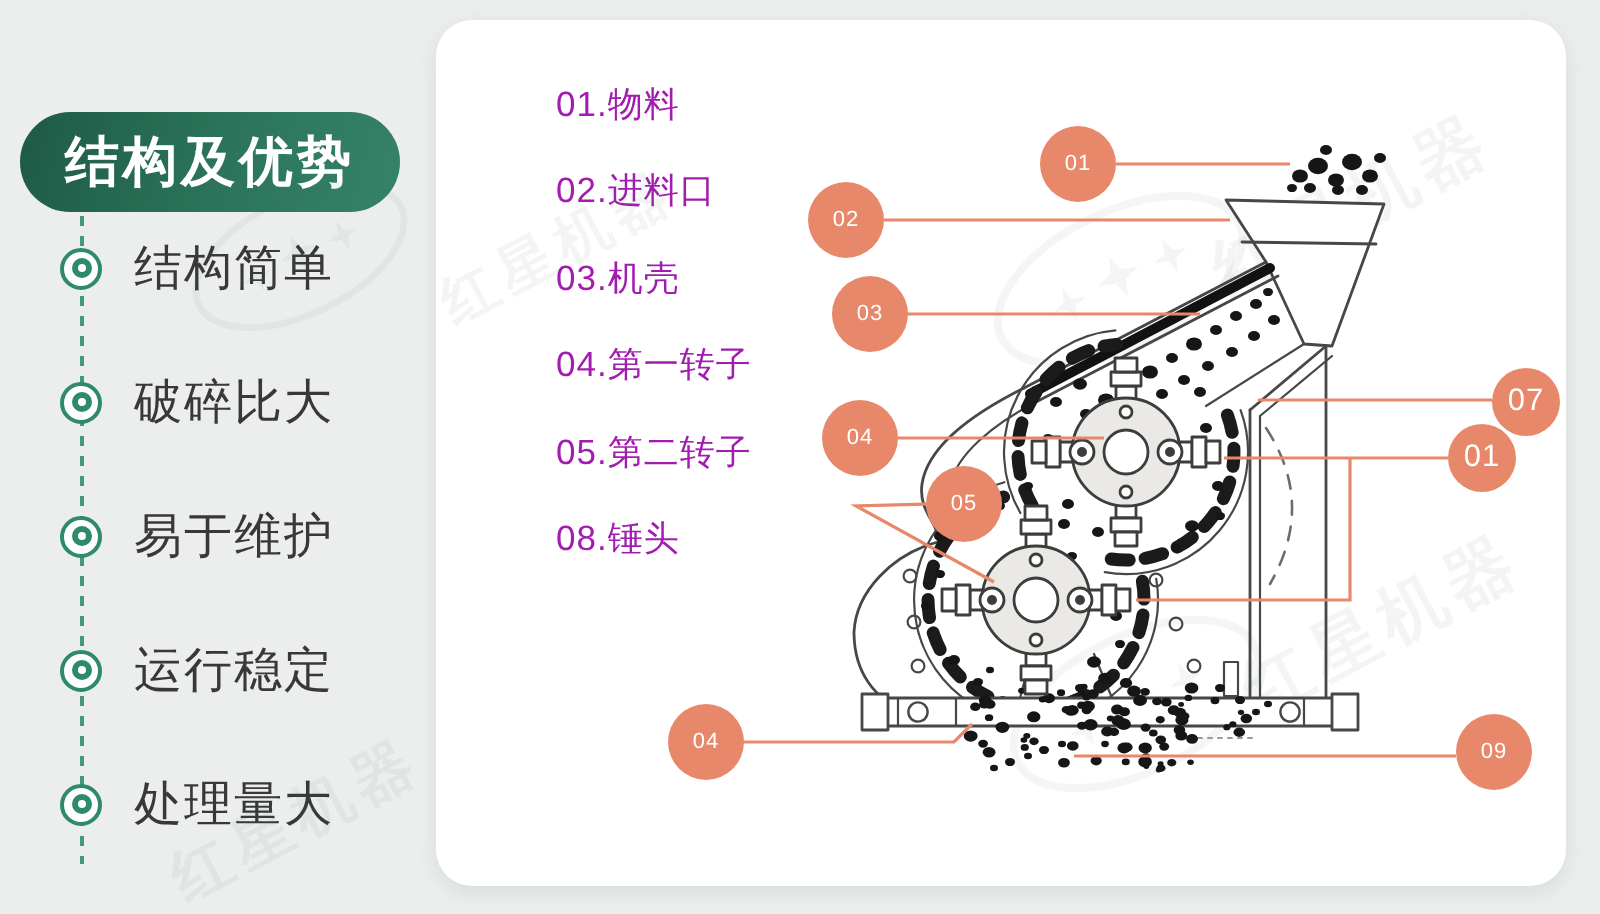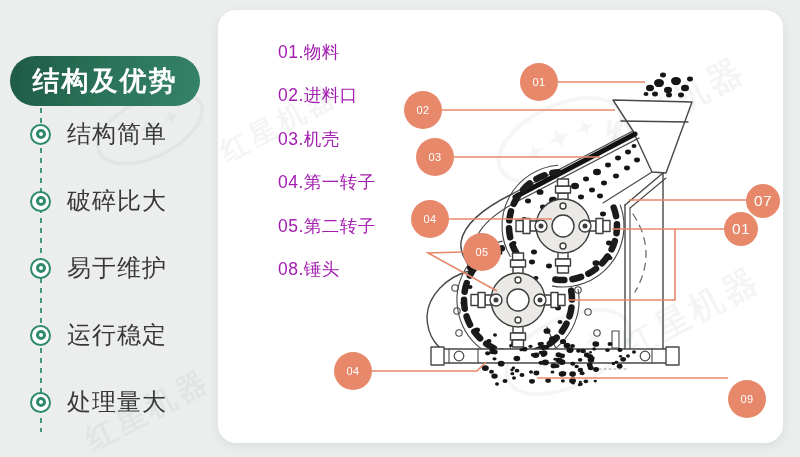--- a/index.html
+++ b/index.html
@@ -365,13 +365,13 @@
 </svg>
 
 <div class="badge b38" style="left:520px;top:63px">01</div>
 <div class="badge b38" style="left:404px;top:91px">02</div>
 <div class="badge b38" style="left:416px;top:138px">03</div>
 <div class="badge b38" style="left:411px;top:200px">04</div>
 <div class="badge b38" style="left:463px;top:233px">05</div>
 <div class="badge b38" style="left:334px;top:352px">04</div>
 <div class="badge b34" style="left:746px;top:184px">07</div>
 <div class="badge b34" style="left:724px;top:212px">01</div>
-<div class="badge b38" style="left:728px;top:380px">09</div>
+<div class="badge b38" style="left:728px;top:357px">09</div>
 
 </body></html>

